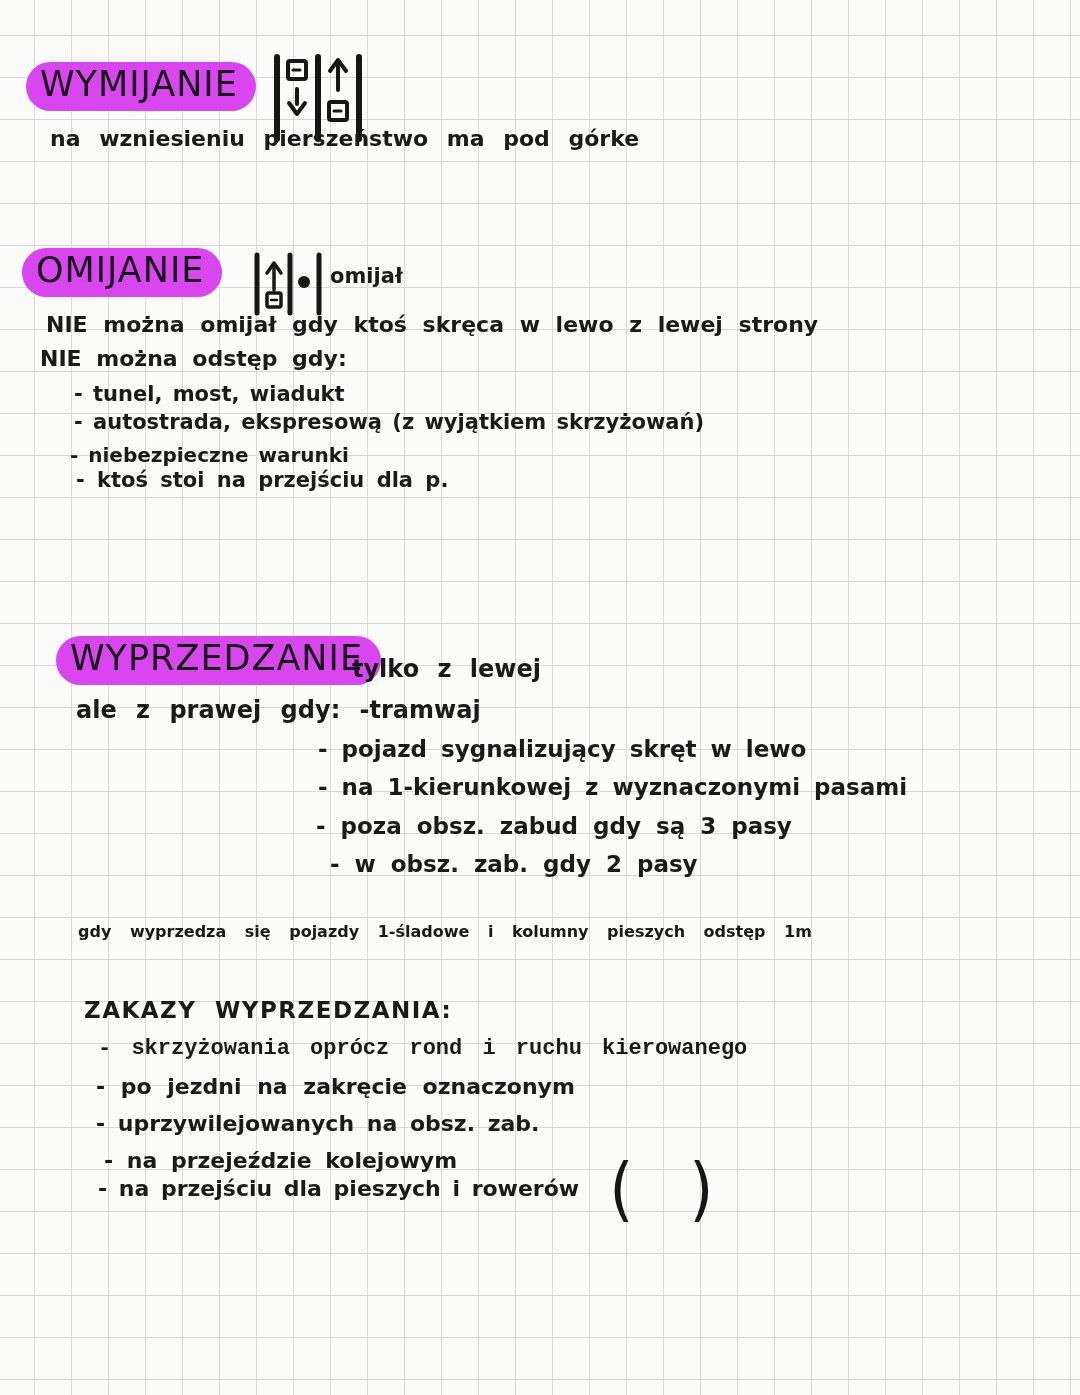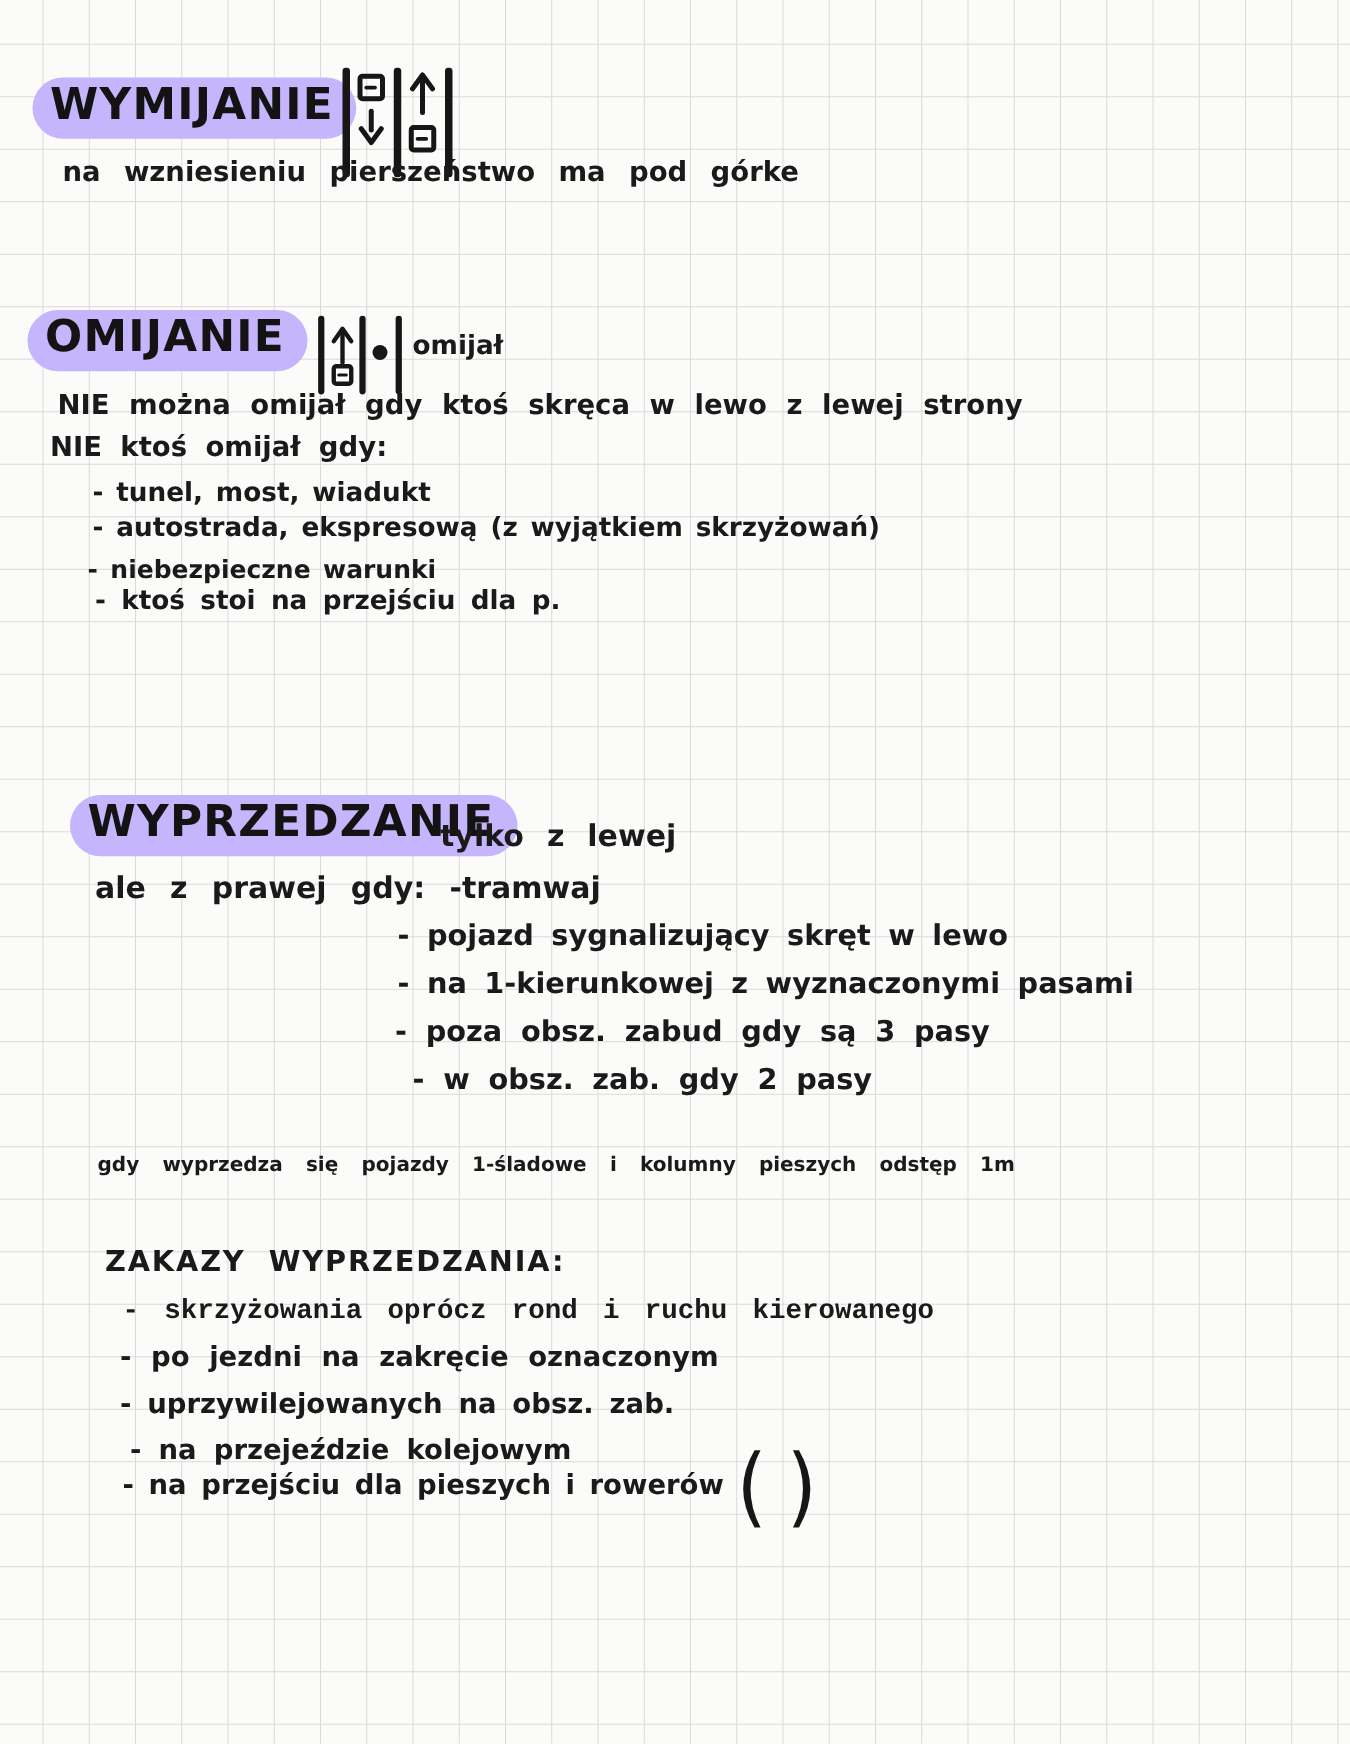--- a/index.html
+++ b/index.html
@@ -8,33 +8,33 @@
     font-family:"DejaVu Sans", sans-serif;
     background-color:#fbfbfa;
     background-image:
       linear-gradient(to right,#d9d9d9 1px,transparent 1px),
       linear-gradient(to bottom,#d9d9d9 1px,transparent 1px);
     background-size:37px 42px;
     background-position:-3px -7px;
     color:#171717;
   }
   .hl-title{
-    position:absolute;font-weight:bold;font-size:35px;line-height:1;
-    letter-spacing:1px;color:#131313;background:#c4b5fd;
+    position:absolute;font-weight:normal;font-size:35px;line-height:1;
+    letter-spacing:1px;color:#131313;background:#d946ef;
     padding:5px 18px 9px 14px;border-radius:28px;white-space:nowrap;
   }
   .hand{
     position:absolute;font-weight:bold;color:#1a1a1a;white-space:nowrap;
     font-size:22px;line-height:1.2;
   }
   .icon-svg{position:absolute;}
   .icon-svg line,.icon-svg polyline,.icon-svg rect{
     stroke:#161616;fill:none;stroke-linecap:round;stroke-linejoin:round;
   }
-  .paren-row{position:absolute;display:flex;align-items:center;font-weight:bold;color:#1a1a1a;}
+  .paren-row{position:absolute;display:flex;align-items:center;font-weight:bold;color:#1a1a1a;gap:20px;}
   .paren{font-size:62px;font-weight:400;line-height:1;transform:scaleY(1.12);color:#161616;}
   .paren-inner{font-size:16.5px;line-height:1.7;font-weight:bold;text-align:left;padding:0 8px;white-space:nowrap;}
 </style>
 </head>
 <body>
 
 <div class="hl-title" style="left:26px;top:62px;">WYMIJANIE</div>
 
 <svg class="icon-svg" style="left:272px;top:54px;" width="92" height="88" viewBox="0 0 92 88">
   <line x1="5" y1="3" x2="5" y2="85" stroke-width="6"></line>
@@ -62,21 +62,21 @@
   <line x1="21" y1="13" x2="21" y2="38" stroke-width="3.5"></line>
   <rect x="14" y="41" width="14" height="14" rx="2" stroke-width="3.5"></rect>
   <line x1="18" y1="48" x2="24" y2="48" stroke-width="2.5"></line>
   <circle cx="51" cy="30" r="6" fill="#161616" stroke="none"></circle>
 </svg>
 
 <div class="hand" style="left:330px;top:264px;font-size:21px;">omijał</div>
 
 <div class="hand" style="left:46px;top:312px;word-spacing:8px;">NIE można omijał gdy ktoś skręca w lewo z lewej strony</div>
 
-<div class="hand" style="left:40px;top:346px;word-spacing:7px;">NIE ktoś omijał gdy:</div>
+<div class="hand" style="left:40px;top:346px;word-spacing:7px;">NIE można odstęp gdy:</div>
 
 <div class="hand" style="left:74px;top:382px;font-size:21px;word-spacing:3px;">- tunel, most, wiadukt</div>
 <div class="hand" style="left:74px;top:410px;font-size:21px;word-spacing:3px;">- autostrada, ekspresową (z wyjątkiem skrzyżowań)</div>
 <div class="hand" style="left:70px;top:443px;font-size:20px;word-spacing:3px;">- niebezpieczne warunki</div>
 <div class="hand" style="left:76px;top:468px;font-size:21px;word-spacing:5px;">- ktoś stoi na przejściu dla p.</div>
 
 <div class="hl-title" style="left:56px;top:636px;">WYPRZEDZANIE</div>
 
 <div class="hand" style="left:352px;top:655px;font-size:24px;word-spacing:10px;">tylko z lewej</div>
 

